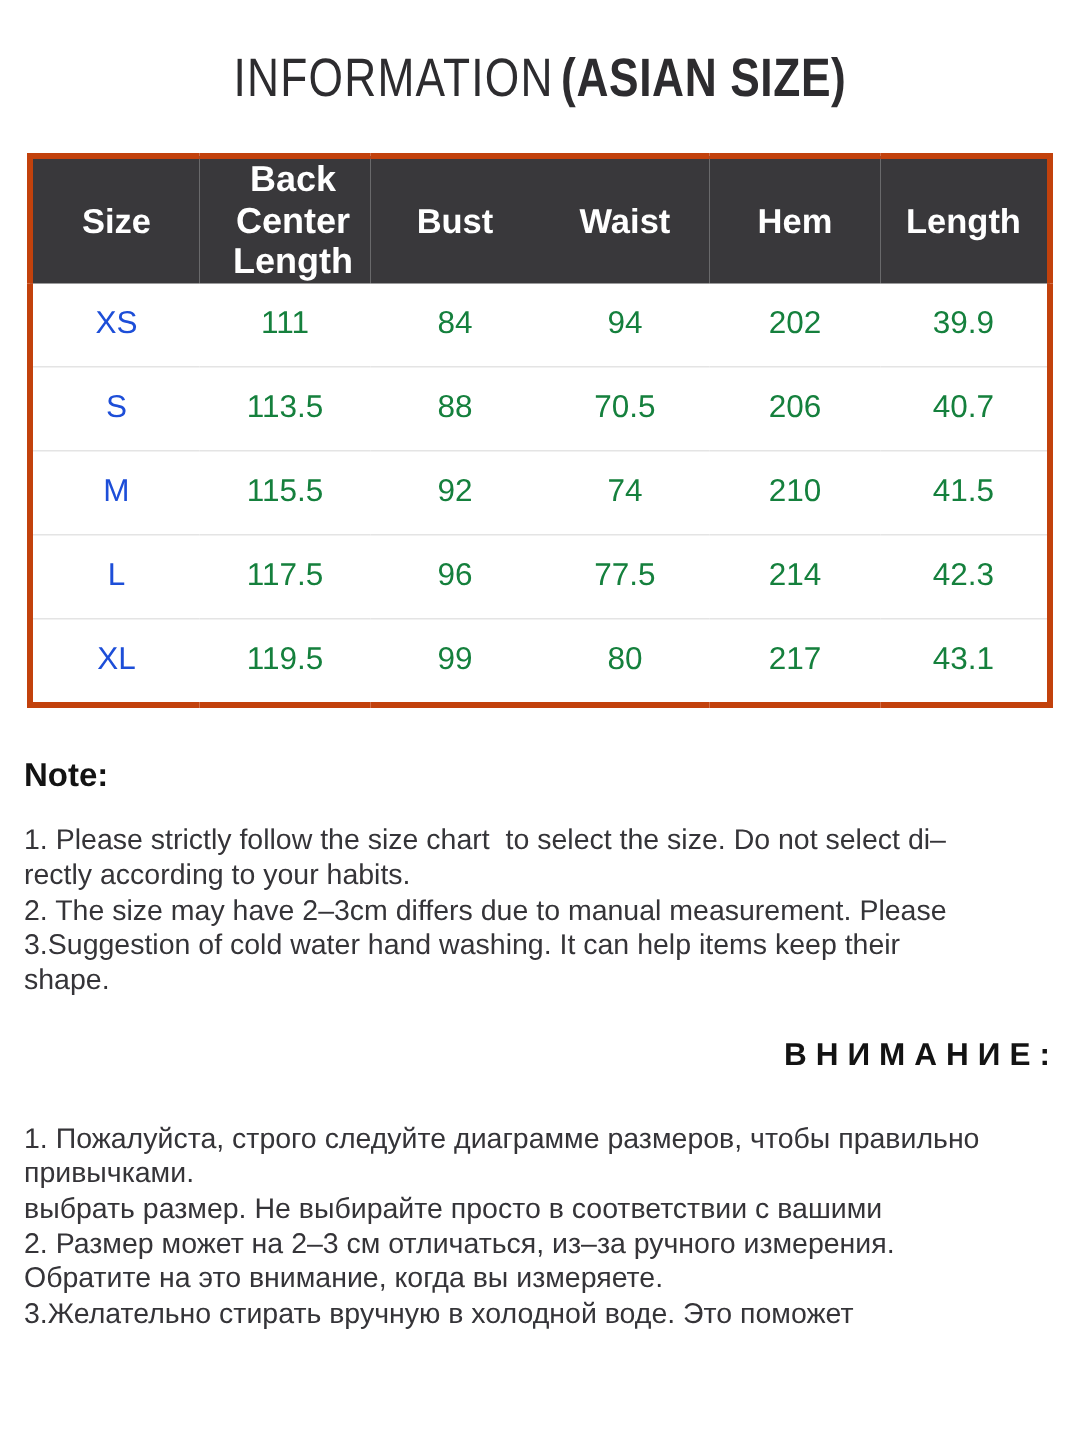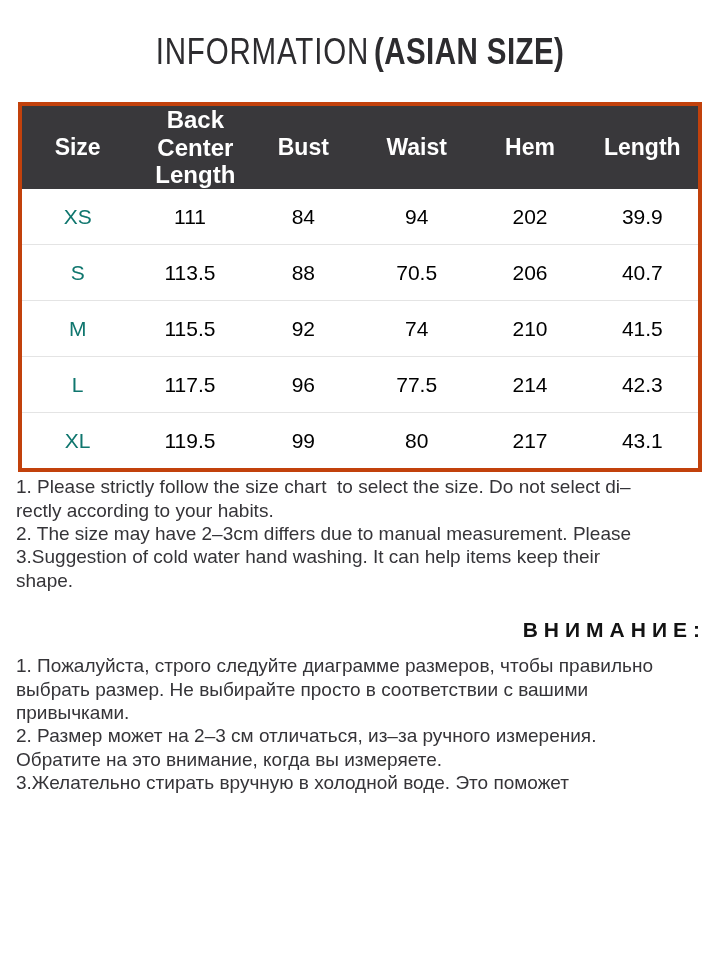--- a/index.html
+++ b/index.html
@@ -51,51 +51,51 @@
     display: inline-block;
     width: 124px;
     font-size: 24px;
     line-height: 1.15;
   }
   table.size-table tbody td {
     height: 55px;
     text-align: center;
     vertical-align: middle;
     font-size: 21px;
-    color: #000000;
+    color: #15803d;
     border-top: 1px solid #e4e4e4;
     padding: 0;
   }
   table.size-table tbody tr:first-child td { border-top: none; }
-  table.size-table tbody td.size-cell { color: #0f766e; }
+  table.size-table tbody td.size-cell { color: #1d4ed8; }
 
   
   .text-block { margin-left: 16px; margin-right: 14px; }
   .note-heading {
     margin-top: 32px;
     font-size: 22px;
     font-weight: bold;
     color: #131313;
   }
-  .note-body { margin-top: 3px; }
+  .note-body { margin-top: 19px; }
   .note-line {
     font-size: 19px;
     line-height: 23.4px;
     color: #353438;
     white-space: pre;
   }
   .attention-heading {
     margin-top: 26px;
     font-size: 21px;
     font-weight: bold;
     letter-spacing: 6px;
     color: #131313;
     text-align: right;
   }
-  .attention-body { margin-top: 12px; }
+  .attention-body { margin-top: 32px; }
 </style>
 </head>
 <body>
 
 <div class="page-title">
   <span class="light">INFORMATION</span><span class="bold">(ASIAN SIZE)</span>
 </div>
 
 <table class="size-table">
   <thead>
@@ -146,30 +146,31 @@
       <td>119.5</td>
       <td>99</td>
       <td>80</td>
       <td>217</td>
       <td>43.1</td>
     </tr>
   </tbody>
 </table>
 
 <div class="text-block">
+  <div class="note-heading">Note:</div>
   <div class="note-body">
     <div class="note-line">1. Please strictly follow the size chart  to select the size. Do not select di–</div>
     <div class="note-line">rectly according to your habits.</div>
     <div class="note-line">2. The size may have 2–3cm differs due to manual measurement. Please</div>
     <div class="note-line">3.Suggestion of cold water hand washing. It can help items keep their</div>
     <div class="note-line">shape.</div>
   </div>
 
   <div class="attention-heading">ВНИМАНИЕ:</div>
   <div class="attention-body note-body">
     <div class="note-line">1. Пожалуйста, строго следуйте диаграмме размеров, чтобы правильно</div>
+    <div class="note-line">привычками.</div>
     <div class="note-line">выбрать размер. Не выбирайте просто в соответствии с вашими</div>
-    <div class="note-line">привычками.</div>
     <div class="note-line">2. Размер может на 2–3 см отличаться, из–за ручного измерения.</div>
     <div class="note-line">Обратите на это внимание, когда вы измеряете.</div>
     <div class="note-line">3.Желательно стирать вручную в холодной воде. Это поможет</div>
   </div>
 </div>
 
 </body></html>

